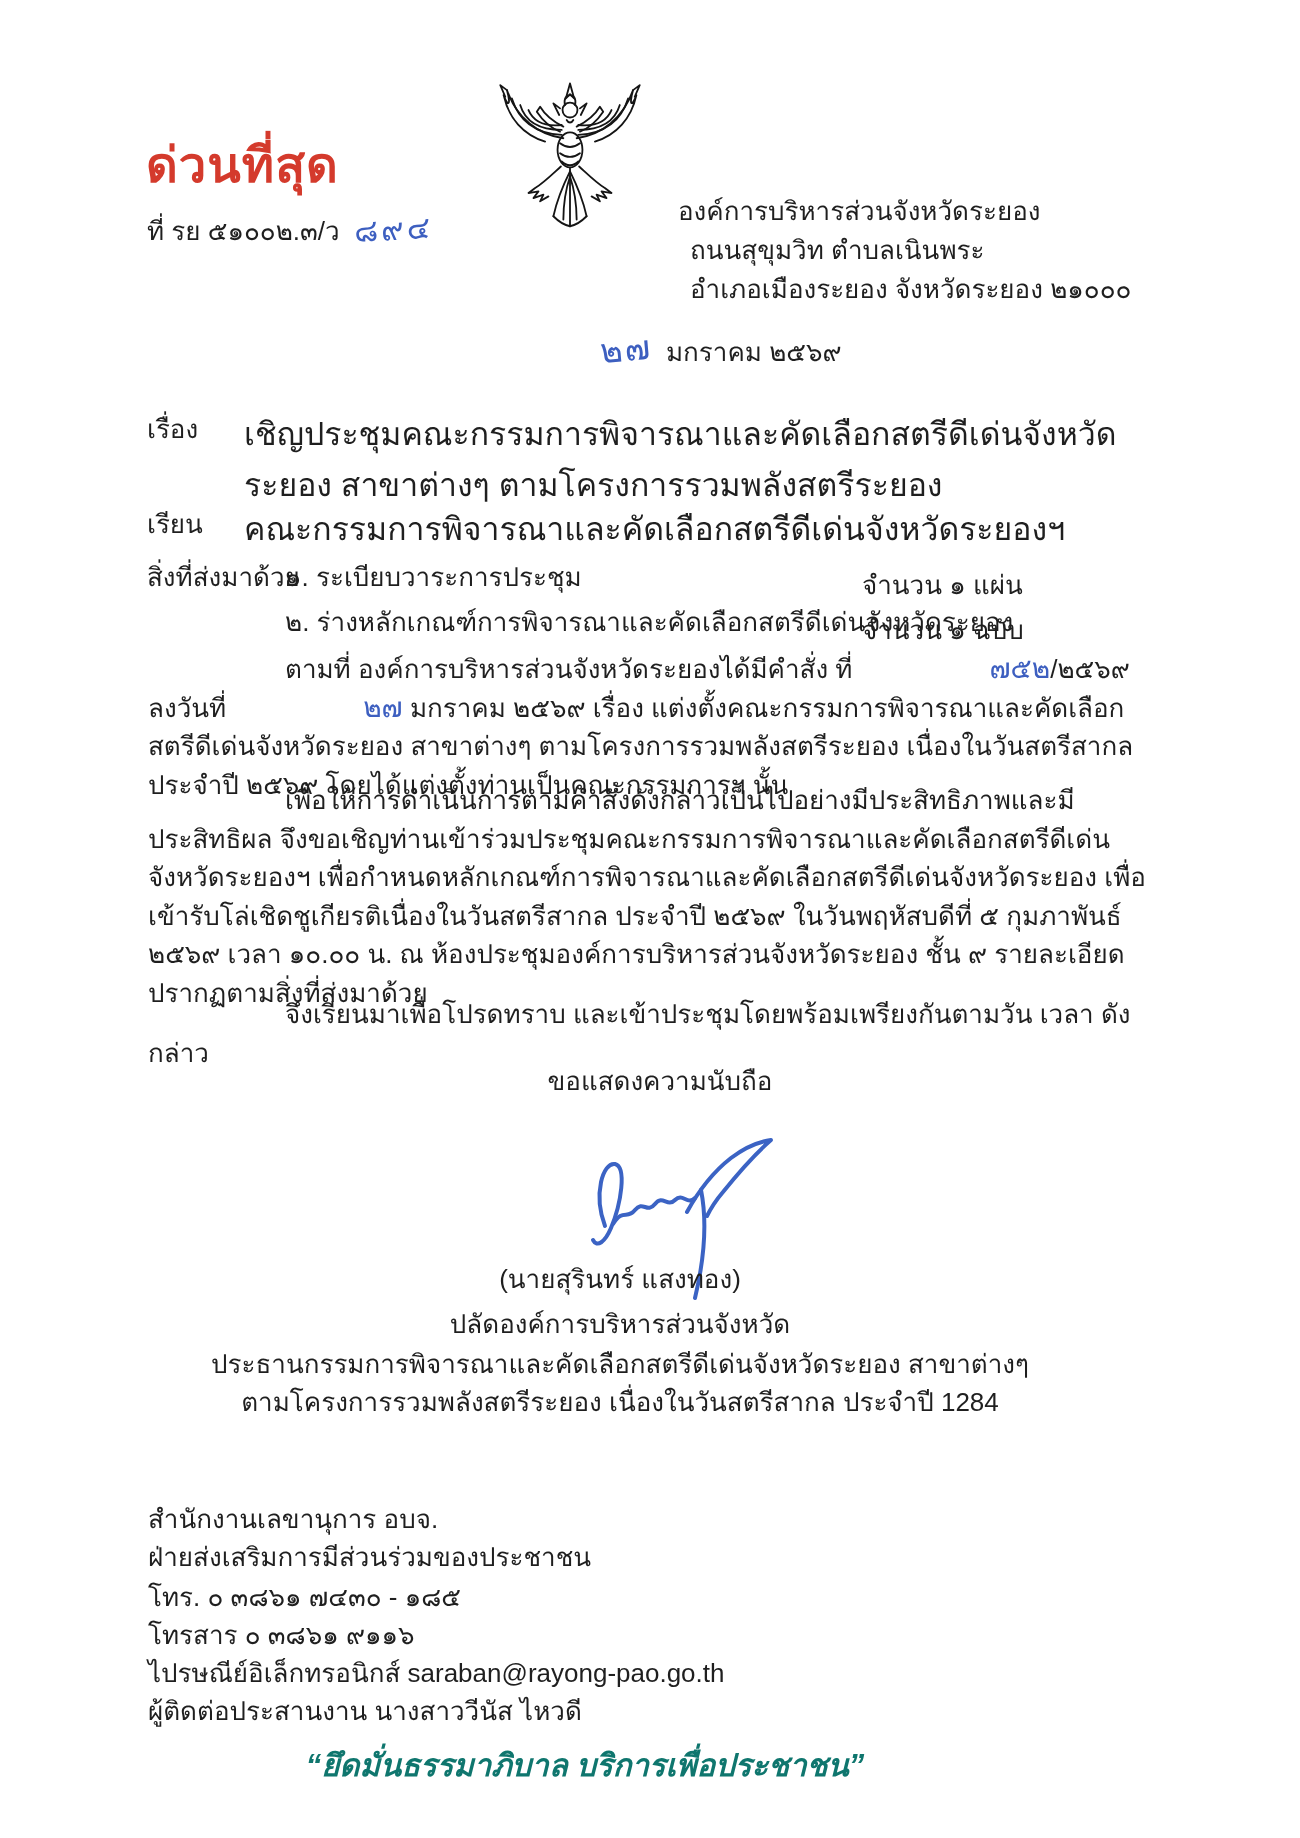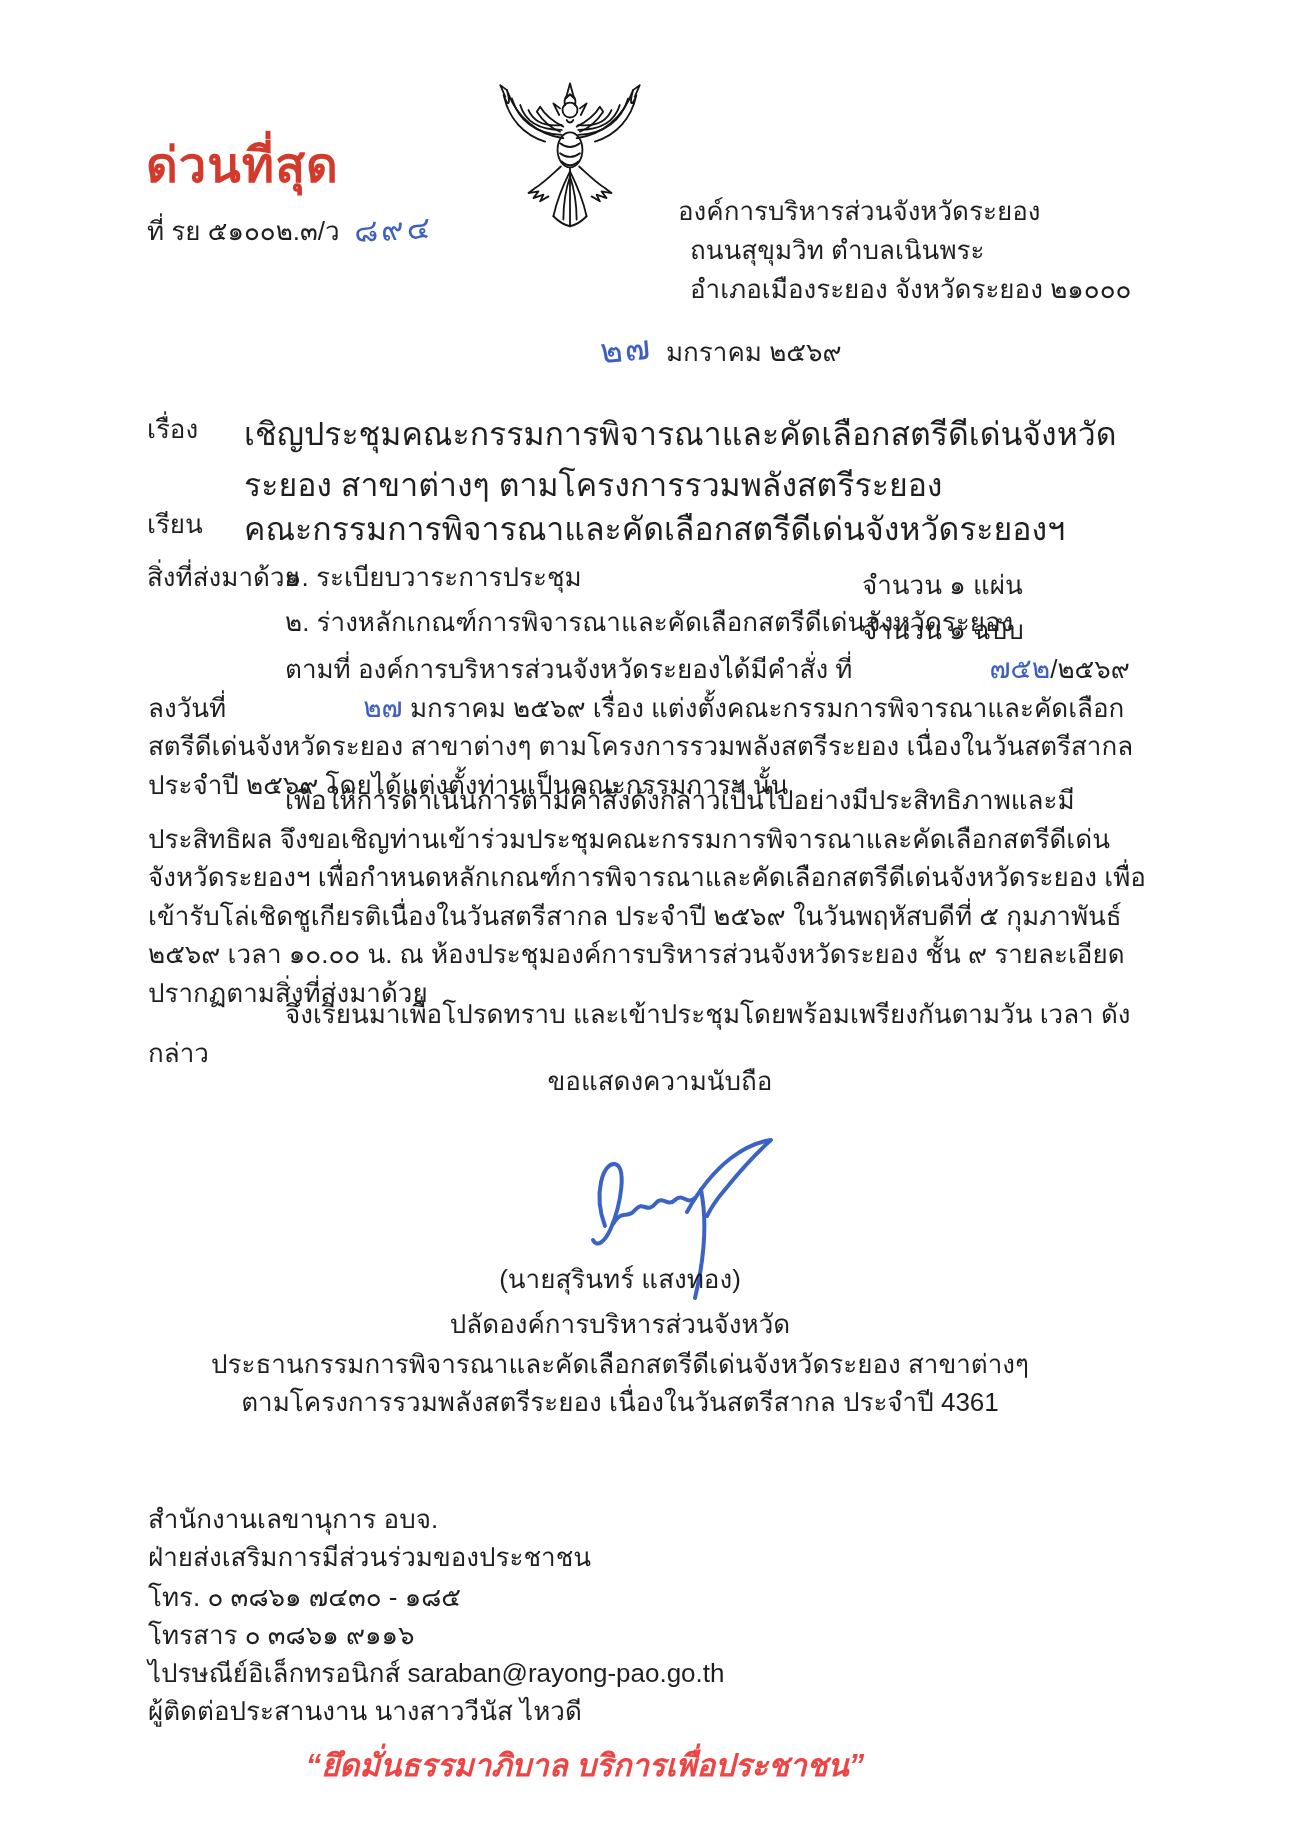--- a/index.html
+++ b/index.html
@@ -19,21 +19,21 @@
   .label{position:absolute;left:147px;font-size:26px;}
   .val{position:absolute;left:208px;font-size:32px;margin-left:36px;}
   .att-item{position:absolute;left:285px;font-size:26px;}
   .att-count{position:absolute;left:862px;font-size:26px;margin-top:8px;}
   .para{position:absolute;left:148px;width:1016px;font-size:26px;line-height:38.5px;}
   .indent{text-indent:137px;}
   .center-block{position:absolute;left:120px;width:1000px;text-align:center;font-size:26px;}
   .sig-svg{position:absolute;left:575px;top:1128px;width:215px;height:185px;}
   .footer-line{position:absolute;left:148px;font-size:26px;}
   .slogan{position:absolute;left:0;width:1170px;top:1740px;text-align:center;
-          font-size:31px;font-weight:bold;font-style:italic;color:#ef4444;}
+          font-size:31px;font-weight:bold;font-style:italic;color:#0f766e;}
 </style>
 </head>
 <body>
 
 <div class="page">
 
   <div class="urgent">ด่วนที่สุด</div>
 
   <div class="ref">
     <span>ที่ รย ๕๑๐๐๒.๓/ว</span><span class="hw">๘๙๔</span>
@@ -124,21 +124,21 @@
       <path d="M30,98 C18,66 28,34 40,36 C52,39 46,76 36,100 C30,114 22,120 18,112"></path>
       <path d="M38,96 C48,80 52,92 60,82 C68,72 72,86 80,76 C88,66 92,80 100,72 C108,64 112,78 120,70"></path>
       <path d="M112,84 C124,62 138,44 156,30 C168,21 182,14 196,12 C180,26 164,44 148,64 C142,71 136,80 132,88"></path>
       <path d="M126,62 C132,92 130,128 120,170"></path>
     </svg>
   </div>
 
   <div class="center-block" style="top:1258px">(นายสุรินทร์  แสงทอง)</div>
   <div class="center-block" style="top:1303px">ปลัดองค์การบริหารส่วนจังหวัด</div>
   <div class="center-block" style="top:1343px">ประธานกรรมการพิจารณาและคัดเลือกสตรีดีเด่นจังหวัดระยอง สาขาต่างๆ</div>
-  <div class="center-block" style="top:1381px">ตามโครงการรวมพลังสตรีระยอง เนื่องในวันสตรีสากล ประจำปี 4361</div>
+  <div class="center-block" style="top:1381px">ตามโครงการรวมพลังสตรีระยอง เนื่องในวันสตรีสากล ประจำปี 1284</div>
 
   <div class="footer-line" style="top:1536px">ฝ่ายส่งเสริมการมีส่วนร่วมของประชาชน</div>
   <div class="footer-line" style="top:1498px">สำนักงานเลขานุการ อบจ.</div>
   <div class="footer-line" style="top:1576px">โทร. ๐ ๓๘๖๑ ๗๔๓๐ - ๑๘๕</div>
   <div class="footer-line" style="top:1614px">โทรสาร  ๐ ๓๘๖๑ ๙๑๑๖</div>
   <div class="footer-line" style="top:1652px">ไปรษณีย์อิเล็กทรอนิกส์ saraban@rayong-pao.go.th</div>
   <div class="footer-line" style="top:1690px">ผู้ติดต่อประสานงาน นางสาววีนัส  ไหวดี</div>
 
   <div class="slogan">“ยึดมั่นธรรมาภิบาล  บริการเพื่อประชาชน”</div>
 

